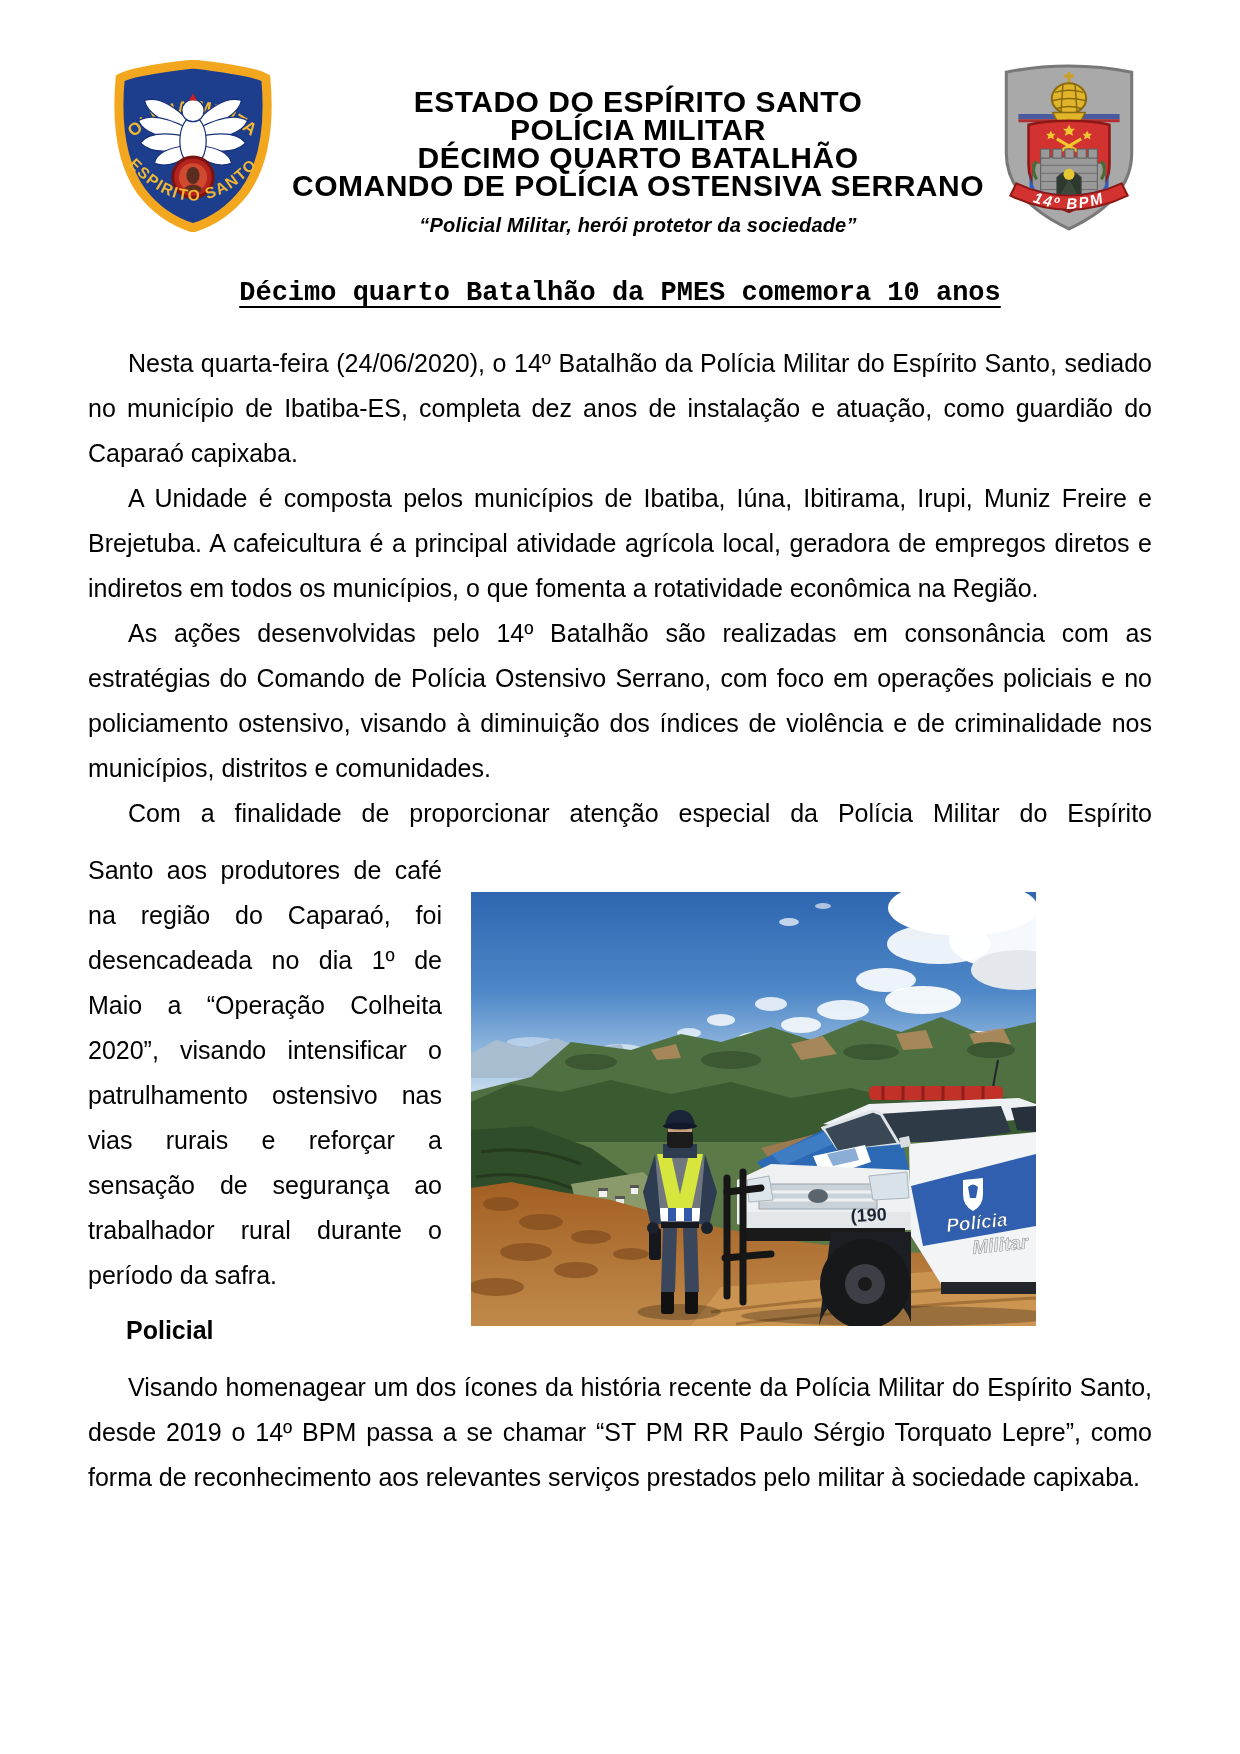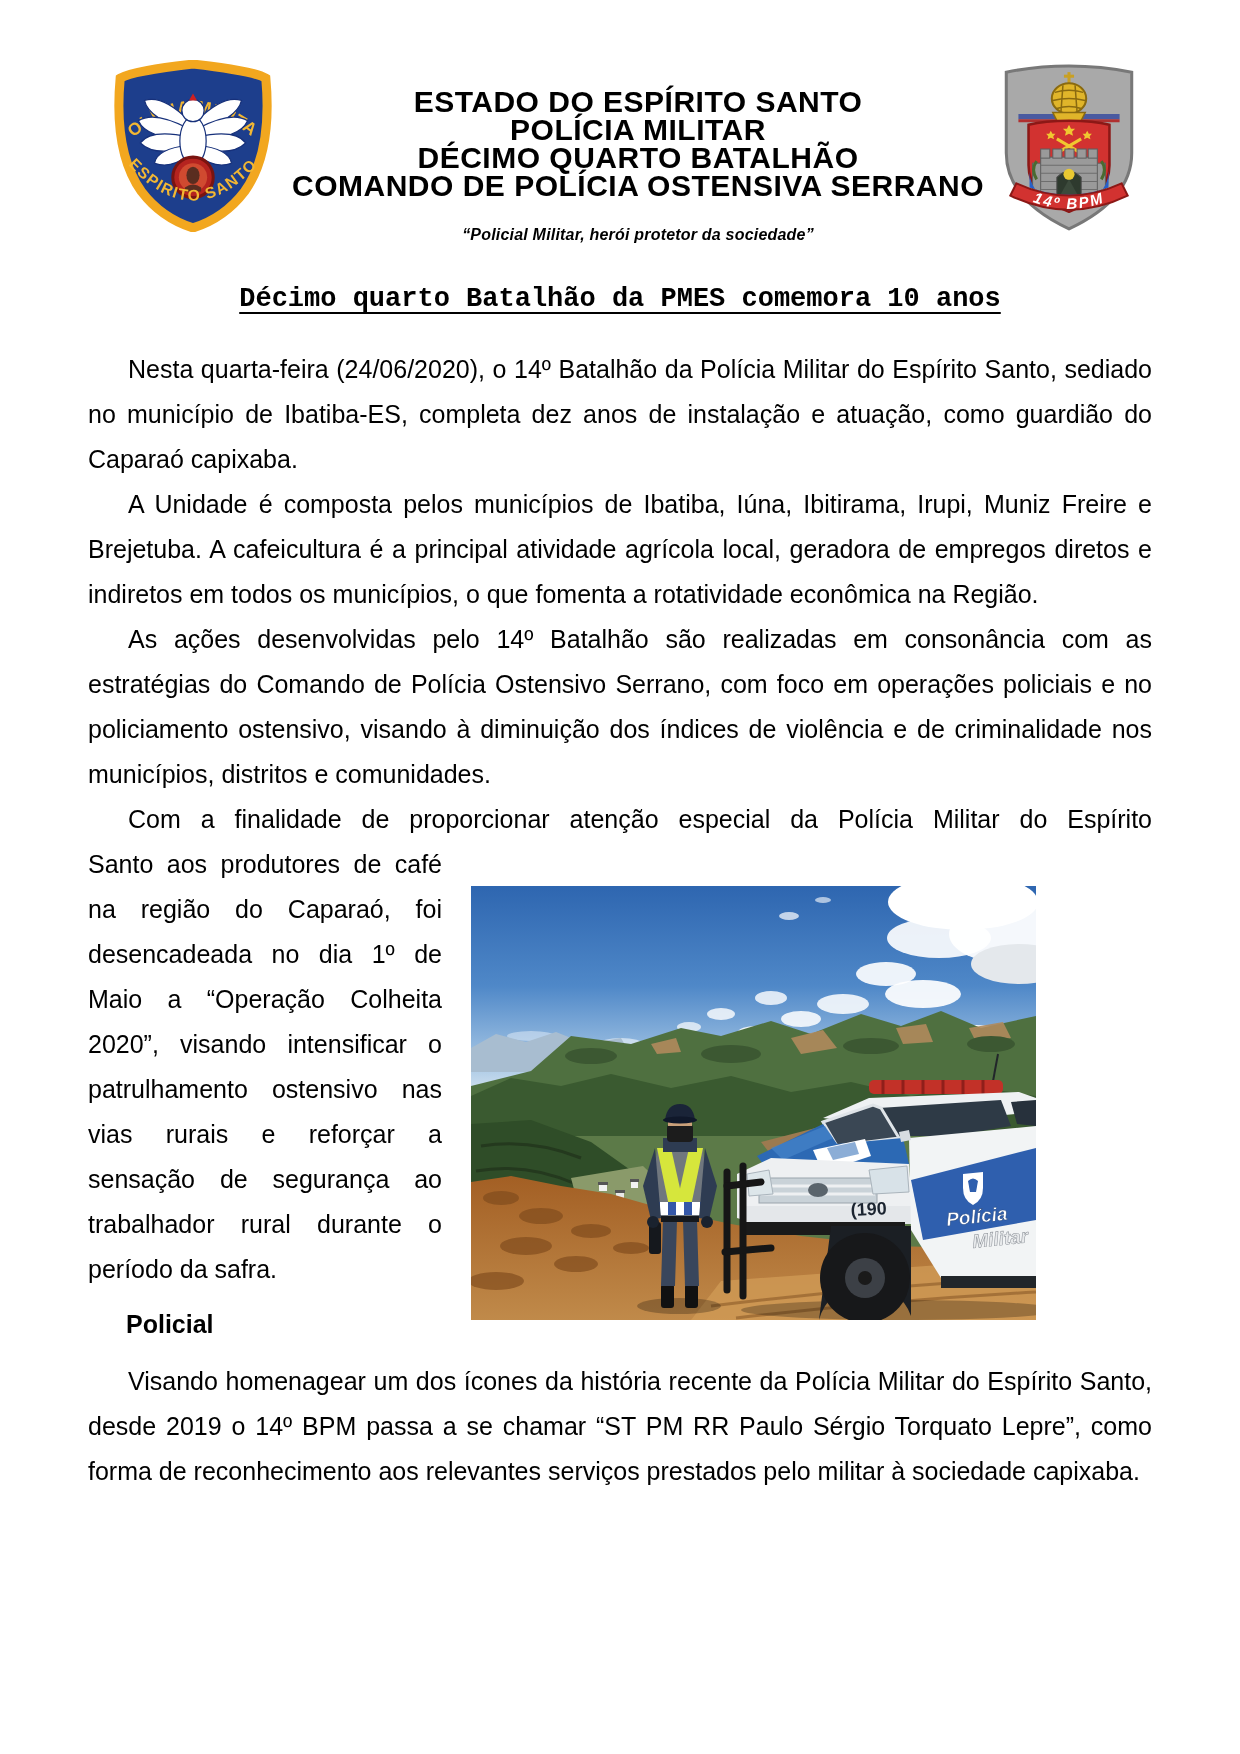--- a/index.html
+++ b/index.html
@@ -26,22 +26,22 @@
     padding-top:28px;
   }
   .org-line{
     font-size:30px;
     font-weight:bold;
     line-height:28px;
     letter-spacing:.5px;
     white-space:nowrap;
   }
   .motto{
-    margin-top:26px;
-    font-size:16px;
+    margin-top:14px;
+    font-size:20px;
     font-weight:bold;
     font-style:italic;
     letter-spacing:.2px;
   }
   
   .doc-title{
     margin-top:30px;
     text-align:center;
     font-size:27px;
     font-weight:bold;
@@ -63,20 +63,21 @@
     text-indent:40px;
   }
   p.first{margin-top:24px;}
   p.intro-line{
     text-align:justify;
     text-align-last:justify;
   }
   .photo-section{
     display:flex;
     align-items:flex-start;
+    margin-top:12px;
   }
   .col-text{
     width:354px;
     flex:0 0 354px;
     font-size:25px;
     line-height:45px;
     text-align:justify;
   }
   .col-text p{margin:0;text-align:justify;}
   .subheading{

